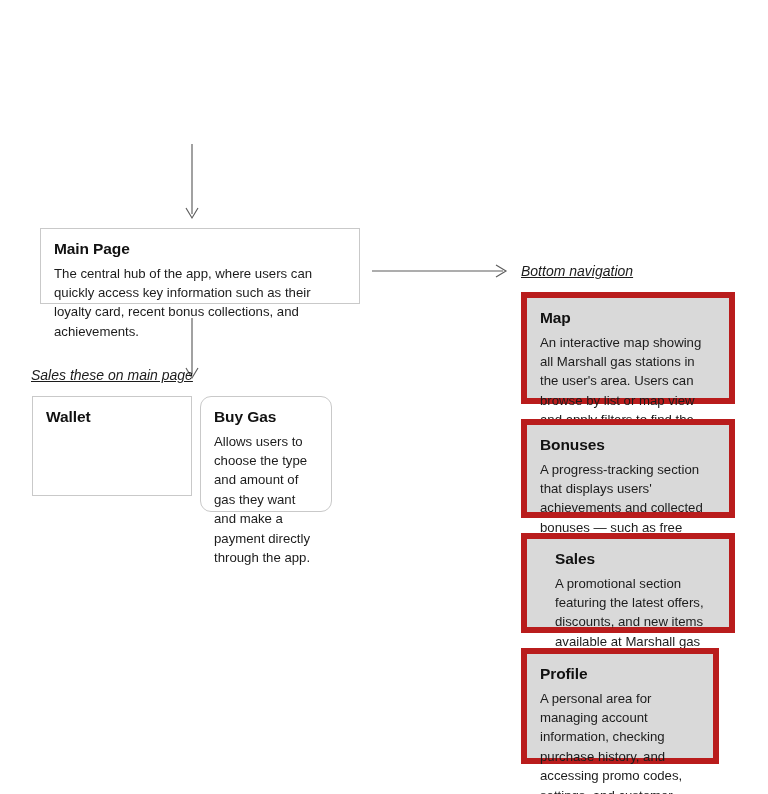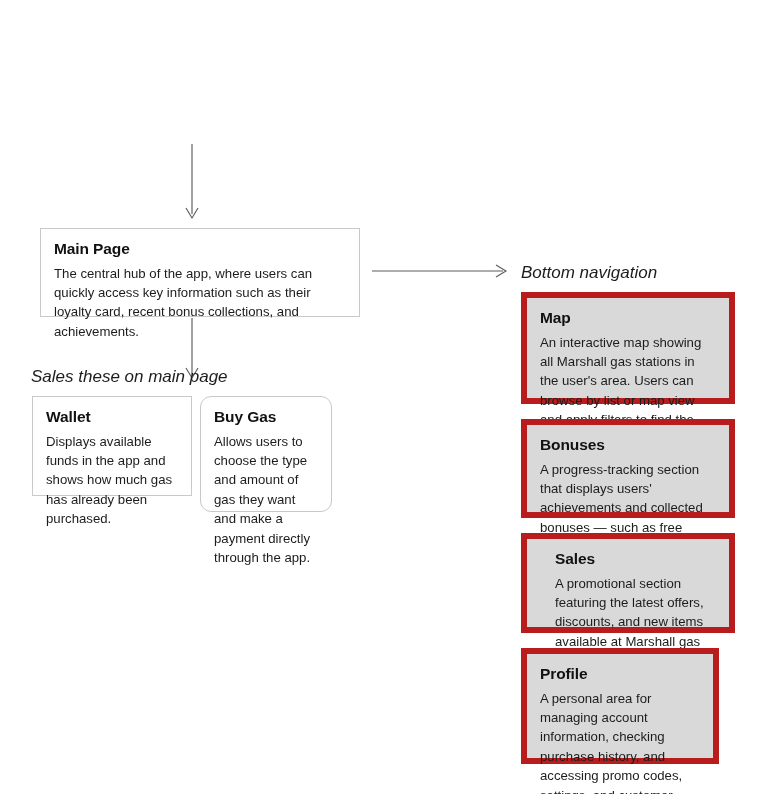--- a/index.html
+++ b/index.html
@@ -48,21 +48,21 @@
   }
   .card-body {
     font-size: 13.2px;
     line-height: 1.47;
     margin: 0;
     color: #1c1c1c;
   }
 
   
   #card-onboarding { left: 40px;  top: 32px;  width: 320px; height: 115px; }
-  #card-mainpage   { left: 40px;  top: 228px; width: 320px; height: 89px;  }
+  #card-mainpage   { left: 40px;  top: 228px; width: 320px; height: 76px;  }
   #card-wallet     { left: 32px;  top: 396px; width: 160px; height: 100px; }
   #card-buygas     { left: 200px; top: 396px; width: 132px; height: 116px; border-radius: 11px; }
 
   #card-map        { left: 521px; top: 292px; width: 214px; height: 112px; }
   #card-bonuses    { left: 521px; top: 419px; width: 214px; height: 99px;  }
   #card-sales      { left: 521px; top: 533px; width: 214px; height: 100px; padding-left: 28px; }
   #card-profile    { left: 521px; top: 648px; width: 198px; height: 116px; }
 
   
   .connector {
@@ -76,25 +76,26 @@
     fill: none;
   }
 
   #arrow-onboarding-to-main { left: 175px; top: 144px; width: 36px; height: 80px; }
   #arrow-main-to-sub        { left: 175px; top: 318px; width: 36px; height: 66px; }
   #arrow-main-to-bottomnav  { left: 372px; top: 258px; width: 140px; height: 28px; }
 
   
   .note {
     position: absolute;
-    font-size: 17px;
+    font-size: 14px;
     font-style: italic;
     color: #1c1c1c;
     white-space: nowrap;
     line-height: 1;
+    text-decoration: underline;
   }
   #note-keep-on-main-page { left: 31px;  top: 368px; }
   #note-bottom-navigation { left: 521px; top: 264px; }
 </style>
 </head>
 <body>
 
 <div class="canvas">
 
 
@@ -117,21 +118,20 @@
 
   <svg class="connector" id="arrow-main-to-sub" viewBox="0 0 36 66">
     <line x1="17" y1="0" x2="17" y2="56"></line>
     <path d="M 11 50 L 17 60 L 23 50"></path>
   </svg>
 
   <div class="note" id="note-keep-on-main-page">Sales these on main page</div>
 
   <div class="card white" id="card-wallet">
     <p class="card-title">Wallet</p>
-    <p class="card-body">Displays available funds in the app and shows how much gas has already been purchased.</p>
   </div>
 
   <div class="card white" id="card-buygas">
     <p class="card-title">Buy Gas</p>
     <p class="card-body">Allows users to choose the type and amount of gas they want and make a payment directly through the app.</p>
   </div>
 
   <div class="card gray" id="card-map">
     <p class="card-title">Map</p>
     <p class="card-body">An interactive map showing all Marshall gas stations in the user's area. Users can browse by list or map view and apply filters to find the most convenient location.</p>

